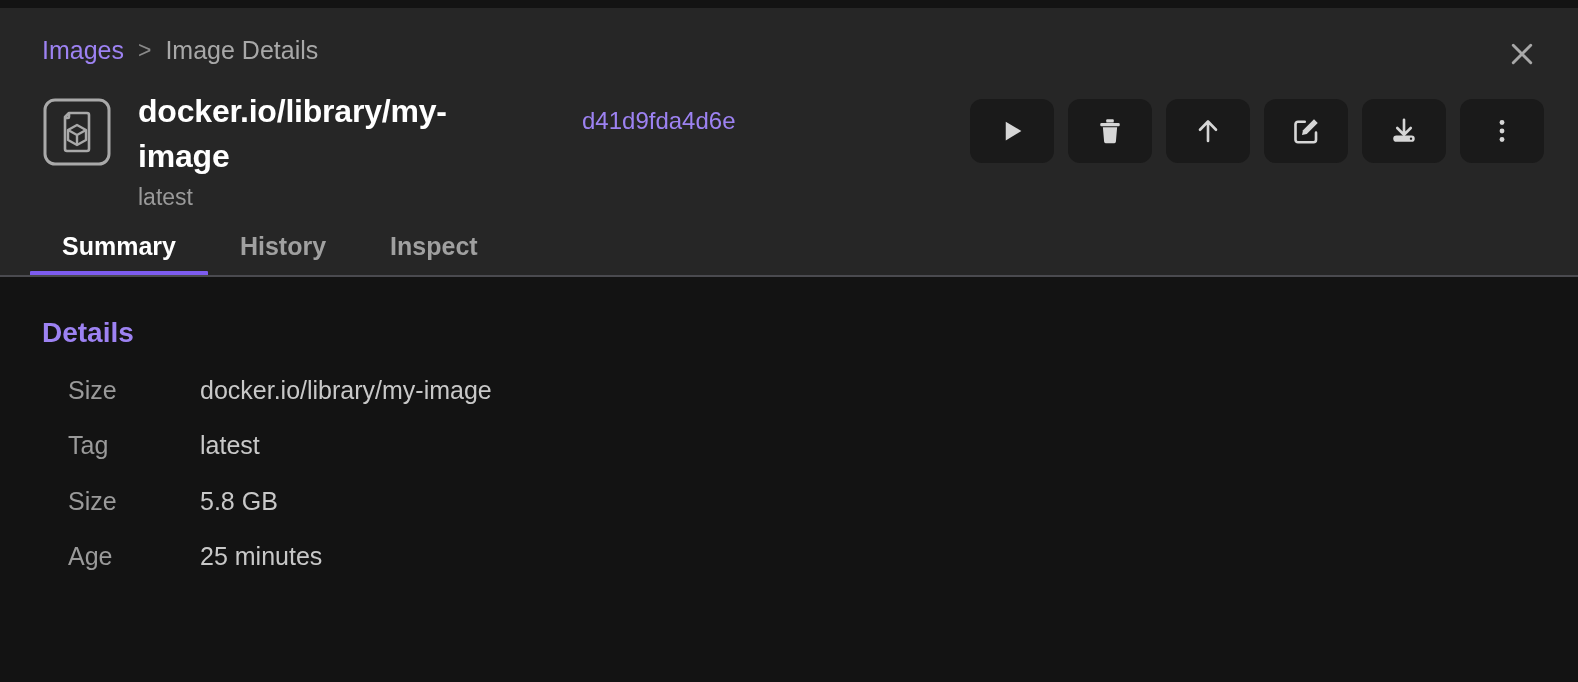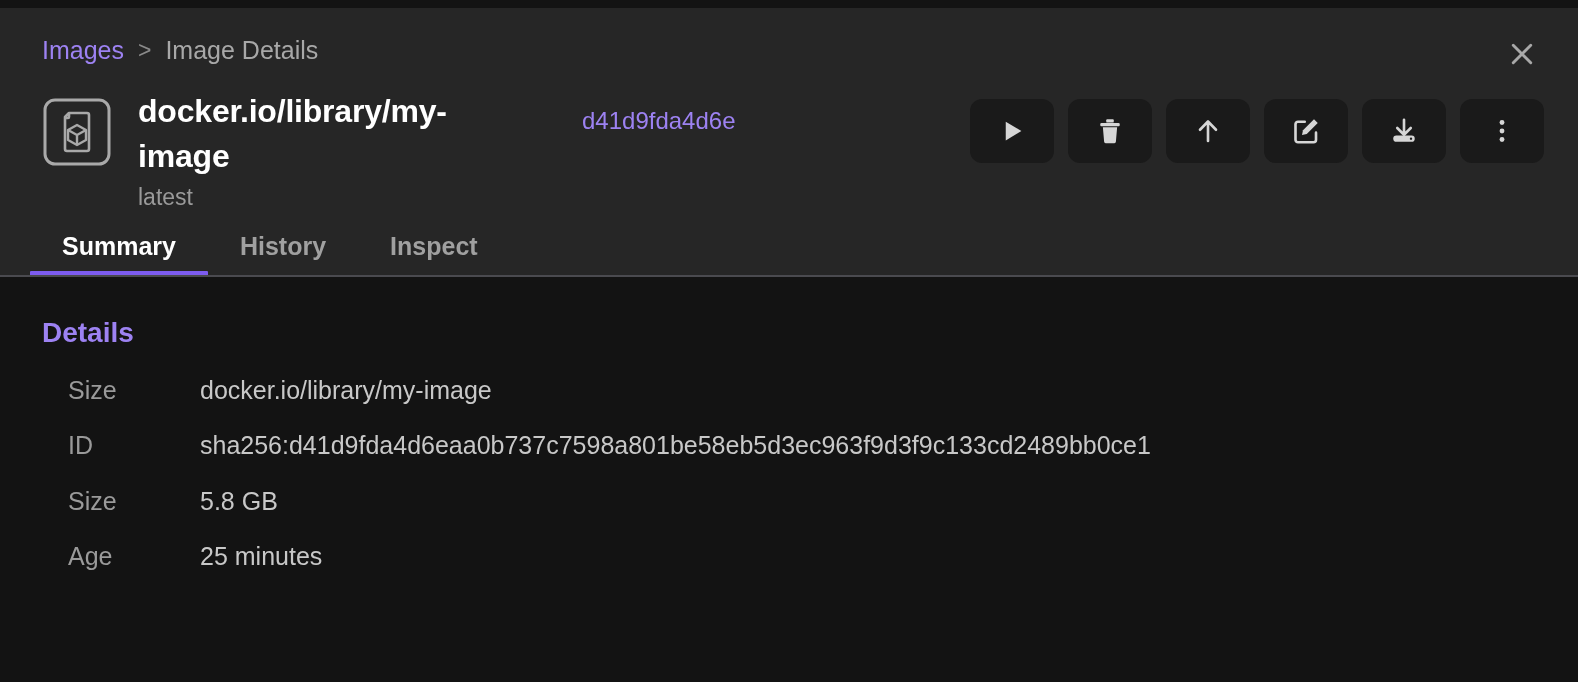--- a/index.html
+++ b/index.html
@@ -301,22 +301,22 @@
   <div class="content">
     <div class="section-title">Details</div>
 
     <table class="detail-table">
       <tbody>
         <tr>
           <td class="detail-label">Size</td>
           <td class="detail-value">docker.io/library/my-image</td>
         </tr>
         <tr>
-          <td class="detail-label">ID</td>
-          <td class="detail-value">sha256:d41d9fda4d6eaa0b737c7598a801be58eb5d3ec963f9d3f9c133cd2489bb0ce1</td>
+          <td class="detail-label">Tag</td>
+          <td class="detail-value">latest</td>
         </tr>
         <tr>
           <td class="detail-label">Size</td>
           <td class="detail-value">5.8 GB</td>
         </tr>
         <tr>
           <td class="detail-label">Age</td>
           <td class="detail-value">25 minutes</td>
         </tr>
       </tbody>

